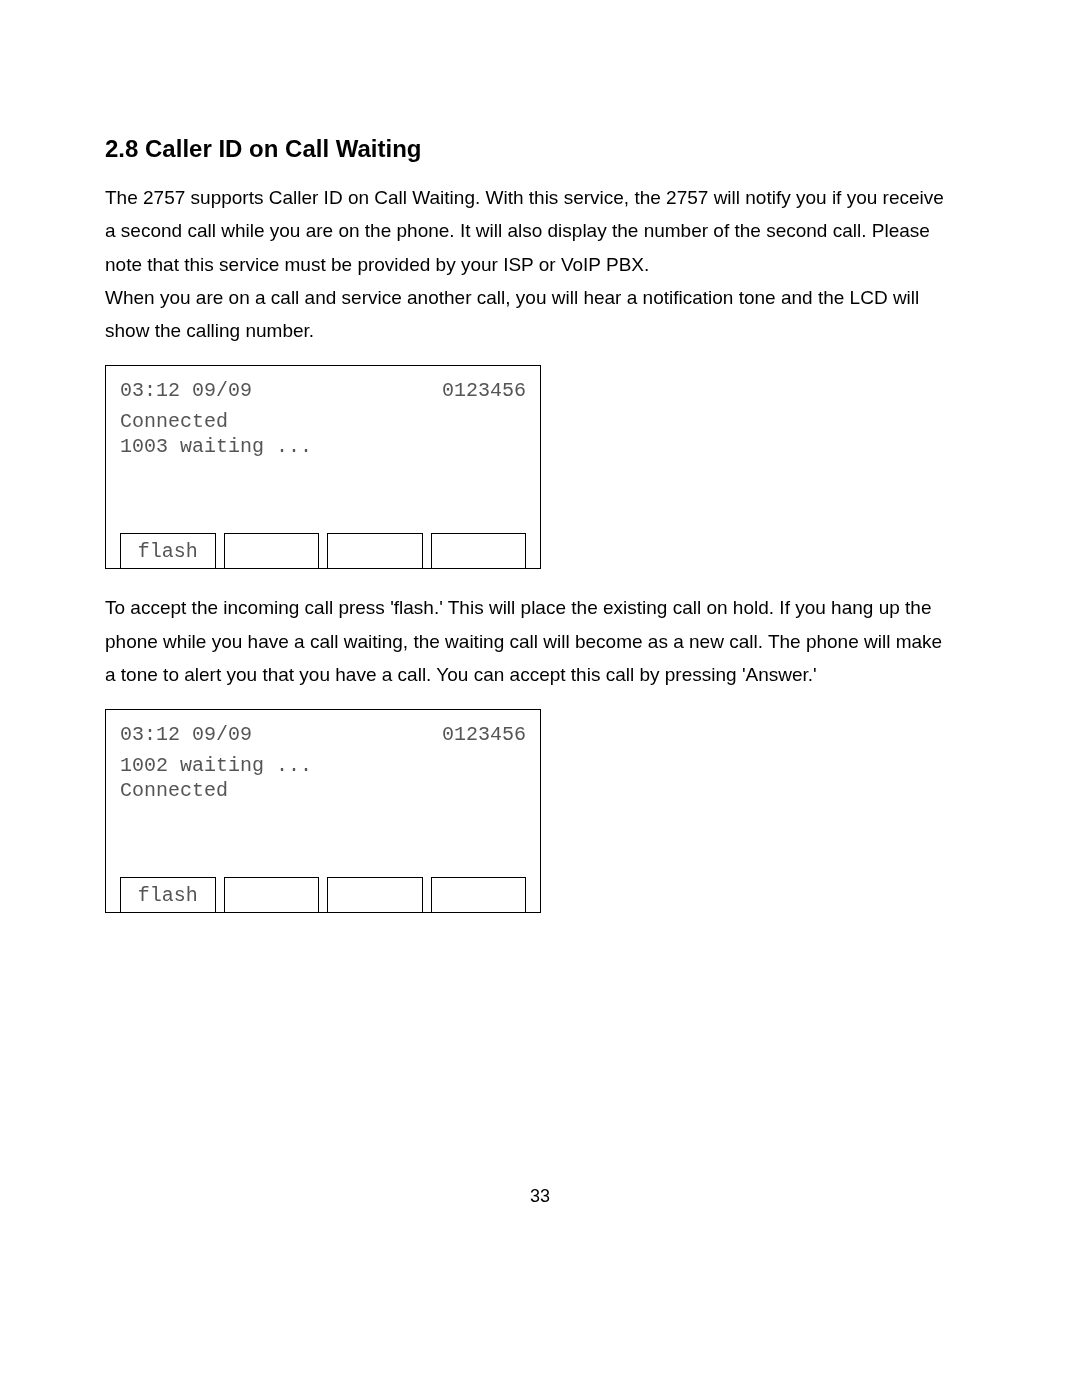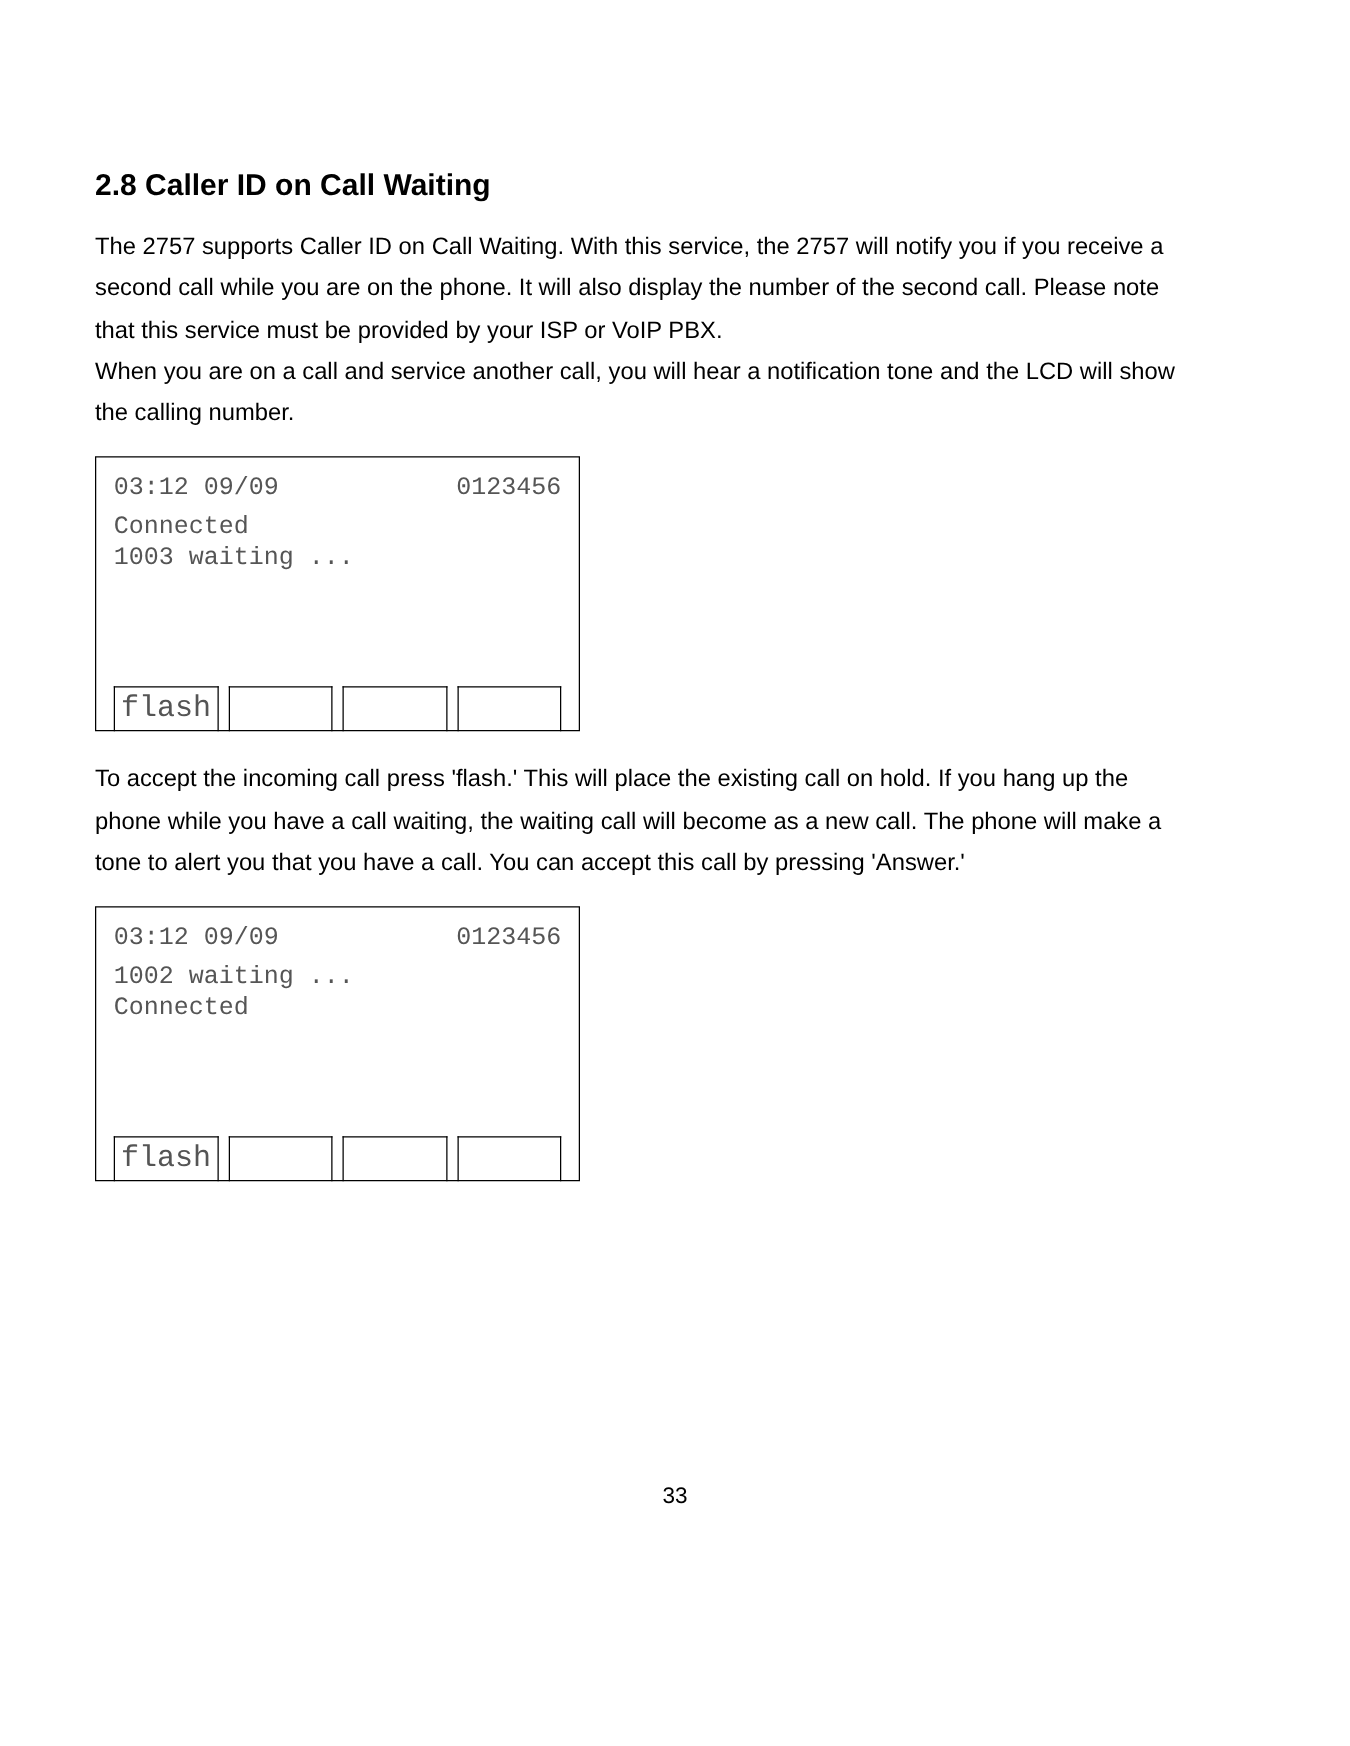--- a/index.html
+++ b/index.html
@@ -4,38 +4,38 @@
 <style>
   * { box-sizing: border-box; margin: 0; padding: 0; }
   body {
     background: #ffffff;
     width: 1080px;
     height: 1397px;
     font-family: Arial, Helvetica, sans-serif;
     color: #000;
   }
   .page {
-    padding: 135px 135px 0 76px;
+    padding: 135px 135px 0 105px;
   }
   h2.section-heading {
     font-size: 24px;
     font-weight: bold;
     margin-bottom: 18px;
   }
   p.body-text {
     font-size: 19px;
     line-height: 1.75;
     margin-bottom: 0;
   }
   p.body-text + p.body-text {
     margin-top: 0;
   }
   .lcd-box {
     border: 1.5px solid #000;
-    width: 388px;
+    width: 436px;
     margin: 18px 0 22px 0;
     padding: 12px 14px 0 14px;
     font-family: "Courier New", Courier, monospace;
     font-size: 20px;
     line-height: 1.25;
     color: #555;
   }
   .lcd-top {
     display: flex;
     justify-content: space-between;
@@ -55,23 +55,22 @@
   }
   .softkey {
     flex: 1;
     border: 1.5px solid #000;
     border-bottom: none;
     height: 36px;
     display: flex;
     align-items: center;
     justify-content: center;
     font-family: "Courier New", Courier, monospace;
-    font-size: 24px;
+    font-size: 20px;
     color: #555;
-    margin-top: 16px;
   }
   .page-number {
     position: absolute;
     left: 0; right: 0;
     top: 1186px;
     text-align: center;
     font-size: 18px;
   }
 </style>
 </head>

